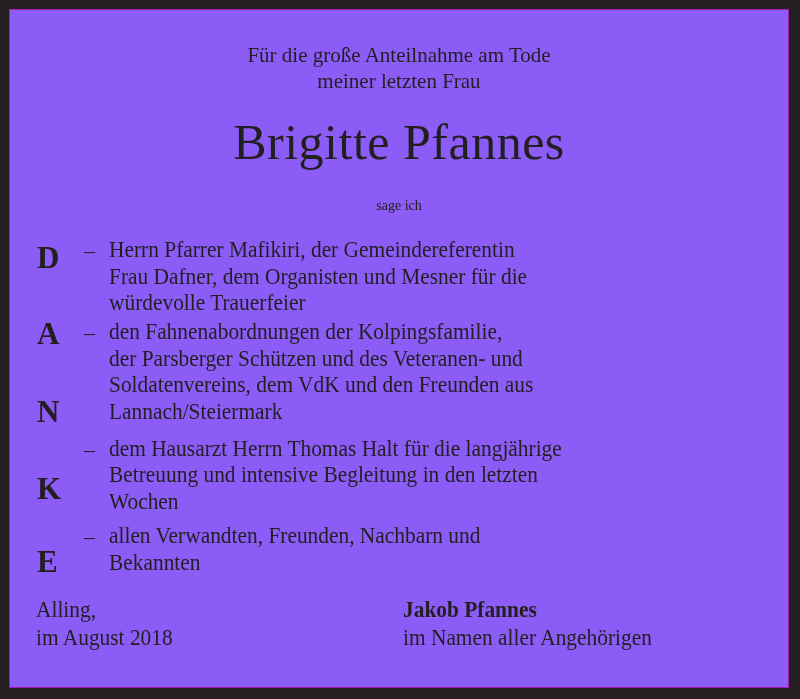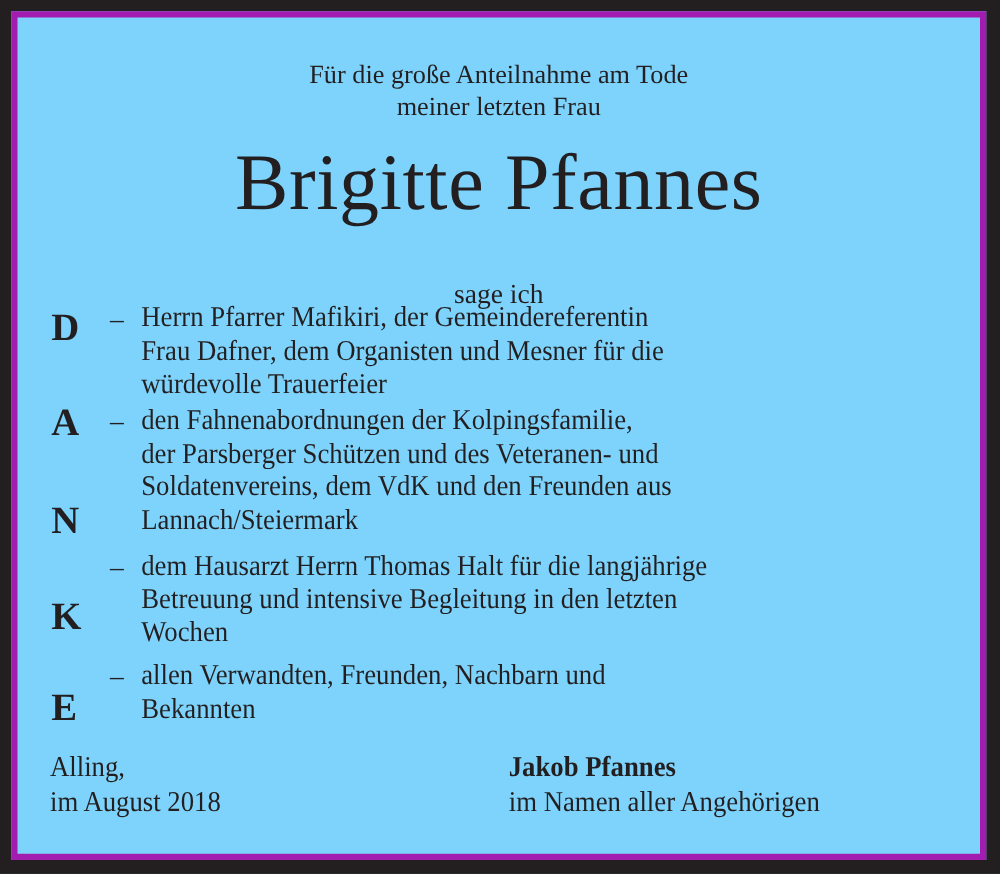--- a/index.html
+++ b/index.html
@@ -1,25 +1,25 @@
 <!DOCTYPE html>
 <html><head>
   <meta charset="utf-8">
   <style>
     html, body { margin: 0; padding: 0; background: #231f20; }
     body { width: 800px; height: 699px; position: relative; overflow: hidden; }
     .frame {
       position: absolute; left: 9px; top: 9px; width: 780px; height: 679px;
-      background: #7dd3fc; border: 5px solid #a21caf; box-sizing: border-box;
+      background: #8b5cf6; border: 1px solid #a21caf; box-sizing: border-box;
       color: #231f20; font-family: "Liberation Serif", "DejaVu Serif", serif;
     }
     .abs { position: absolute; white-space: nowrap; }
     .intro { left: 0; width: 100%; text-align: center; font-size: 21px; line-height: 26px; }
-    .name { left: 0; width: 100%; text-align: center; font-size: 64px; line-height: 56px; letter-spacing: 0.5px; }
-    .sage { left: 0; width: 100%; text-align: center; font-size: 22px; line-height: 26px; margin-top: 25px; }
+    .name { left: 0; width: 100%; text-align: center; font-size: 50px; line-height: 56px; letter-spacing: 0.5px; }
+    .sage { left: 0; width: 100%; text-align: center; font-size: 14px; line-height: 26px; }
     .letter { font-weight: bold; font-size: 31px; line-height: 32px; left: 27px; width: 32px; text-align: left; }
     .dash { font-size: 22px; line-height: 26px; left: 74px; }
     .line { font-size: 23px; line-height: 26.5px; left: 99px; transform: scaleX(0.93); transform-origin: left; }
     .foot { font-size: 23px; line-height: 29px; transform: scaleX(0.93); transform-origin: left; }
     .bold { font-weight: bold; }
   </style>
 </head>
 <body>
 
 <div class="frame">

